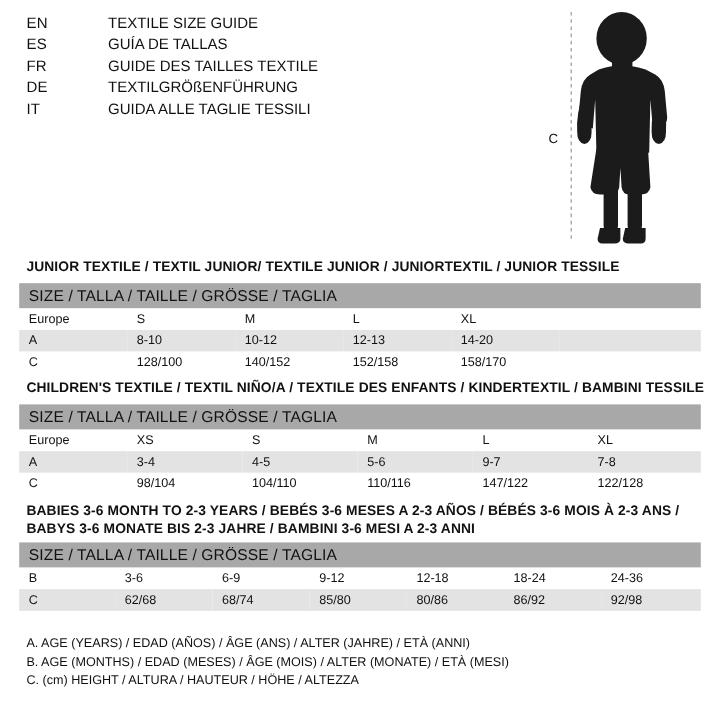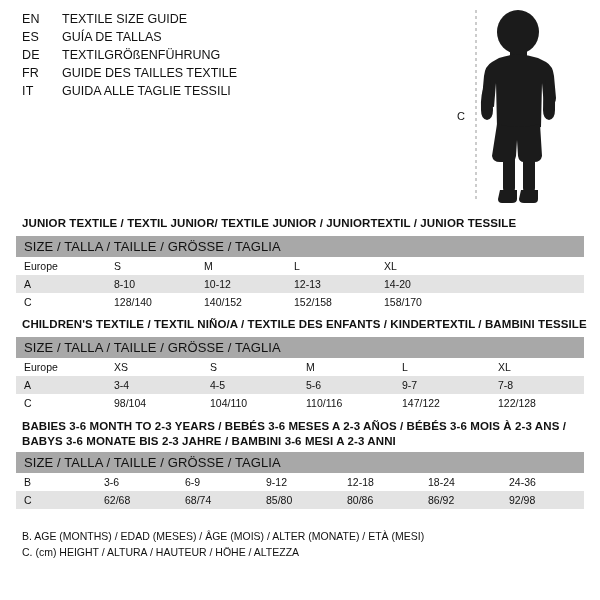--- a/index.html
+++ b/index.html
@@ -34,20 +34,21 @@
   }
   .hdr-lang {
     width: 40px;
     font-size: 12.5px;
     letter-spacing: 0.2px;
     color: #111;
   }
   .hdr-title {
     font-size: 12.5px;
     color: #111;
+    margin-left: 28px;
   }
 
   
   .figure {
     position: absolute;
     left: 455px;
     top: 6px;
     width: 130px;
     height: 195px;
   }
@@ -120,26 +121,26 @@
   <div class="header">
     <div class="header-row">
       <div class="hdr-lang">EN</div>
       <div class="hdr-title">TEXTILE SIZE GUIDE</div>
     </div>
     <div class="header-row">
       <div class="hdr-lang">ES</div>
       <div class="hdr-title">GUÍA DE TALLAS</div>
     </div>
     <div class="header-row">
+      <div class="hdr-lang">FR</div>
+      <div class="hdr-title">GUIDE DES TAILLES TEXTILE</div>
+    </div>
+    <div class="header-row">
       <div class="hdr-lang">DE</div>
       <div class="hdr-title">TEXTILGRÖßENFÜHRUNG</div>
-    </div>
-    <div class="header-row">
-      <div class="hdr-lang">FR</div>
-      <div class="hdr-title">GUIDE DES TAILLES TEXTILE</div>
     </div>
     <div class="header-row">
       <div class="hdr-lang">IT</div>
       <div class="hdr-title">GUIDA ALLE TAGLIE TESSILI</div>
     </div>
   </div>
 
   <div class="figure">
     <svg width="130" height="200" viewBox="0 0 130 200">
 
@@ -194,21 +195,21 @@
       <tr class="alt">
         <td>A</td>
         <td>8-10</td>
         <td>10-12</td>
         <td>12-13</td>
         <td>14-20</td>
         <td></td>
       </tr>
       <tr class="plain">
         <td>C</td>
-        <td>128/140</td>
+        <td>128/100</td>
         <td>140/152</td>
         <td>152/158</td>
         <td>158/170</td>
         <td></td>
       </tr>
     </tbody>
   </table>
 
   <div class="section-title" style="top:318px;">CHILDREN'S TEXTILE / TEXTIL NIÑO/A / TEXTILE DES ENFANTS / KINDERTEXTIL / BAMBINI TESSILE</div>
   <table class="sz" style="top:337px;">
@@ -284,17 +285,18 @@
         <td>68/74</td>
         <td>85/80</td>
         <td>80/86</td>
         <td>86/92</td>
         <td>92/98</td>
       </tr>
     </tbody>
   </table>
 
   <div class="legend" style="top:529px;">
+    <div>A. AGE (YEARS) / EDAD (AÑOS) / ÂGE (ANS) / ALTER (JAHRE) / ETÀ (ANNI)</div>
     <div>B. AGE (MONTHS) / EDAD (MESES) / ÂGE (MOIS) / ALTER (MONATE) / ETÀ (MESI)</div>
     <div>C. (cm) HEIGHT / ALTURA / HAUTEUR / HÖHE / ALTEZZA</div>
   </div>
 
 </div>
 
 </body></html>

